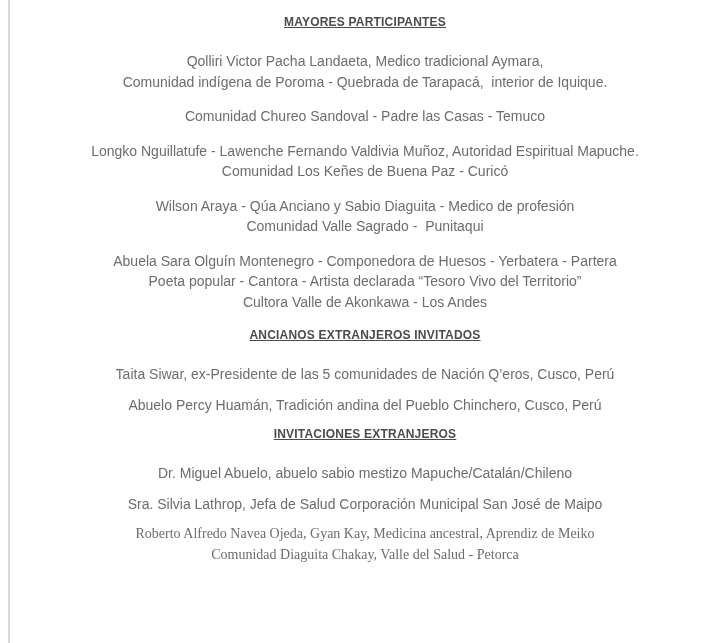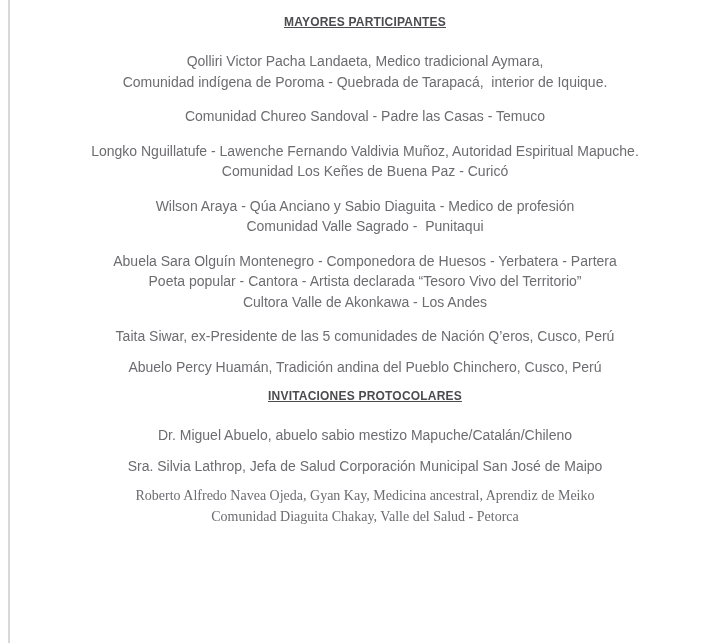--- a/index.html
+++ b/index.html
@@ -83,30 +83,31 @@
       <span class="ln">Comunidad Valle Sagrado -  Punitaqui</span>
     </p>
 
     <p class="entry">
       <span class="ln">Abuela Sara Olguín Montenegro - Componedora de Huesos - Yerbatera - Partera</span>
       <span class="ln">Poeta popular - Cantora - Artista declarada “Tesoro Vivo del Territorio”</span>
       <span class="ln">Cultora Valle de Akonkawa - Los Andes</span>
     </p>
 
 
+    <h2 class="sec">ANCIANOS EXTRANJEROS INVITADOS</h2>
 
     <p class="entry single">
       <span class="ln">Taita Siwar, ex-Presidente de las 5 comunidades de Nación Q’eros, Cusco, Perú</span>
     </p>
 
     <p class="entry single">
       <span class="ln">Abuelo Percy Huamán, Tradición andina del Pueblo Chinchero, Cusco, Perú</span>
     </p>
 
-    <h2 class="sec">INVITACIONES PROTOCOLARES</h2>
+    <h2 class="sec">INVITACIONES EXTRANJEROS</h2>
 
     <p class="entry single">
       <span class="ln">Dr. Miguel Abuelo, abuelo sabio mestizo Mapuche/Catalán/Chileno</span>
     </p>
 
     <p class="entry single">
       <span class="ln">Sra. Silvia Lathrop, Jefa de Salud Corporación Municipal San José de Maipo</span>
     </p>
 
     <p class="entry">

